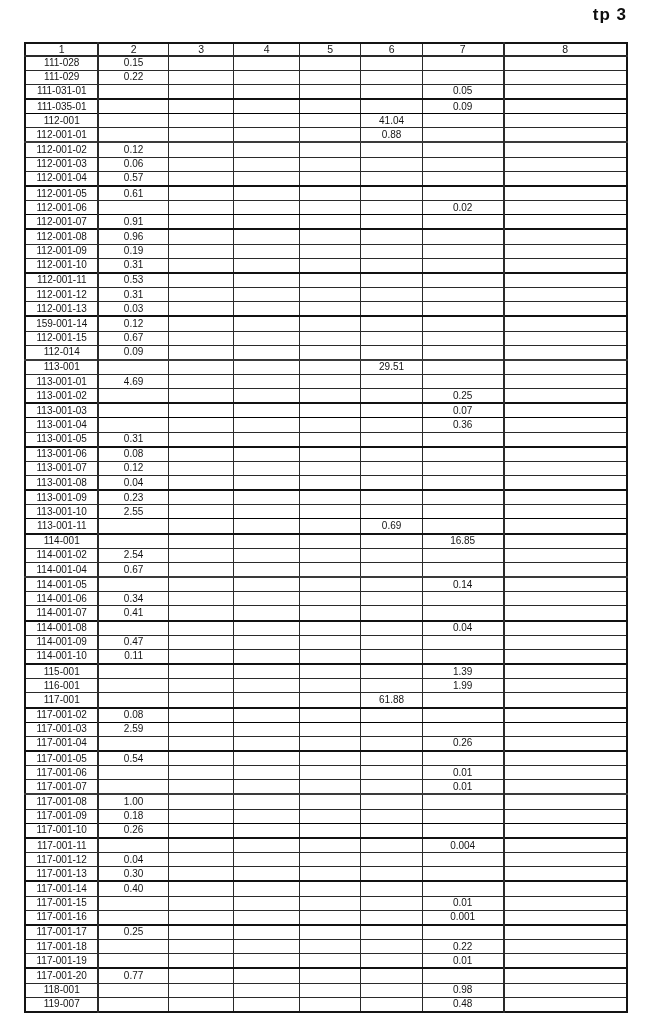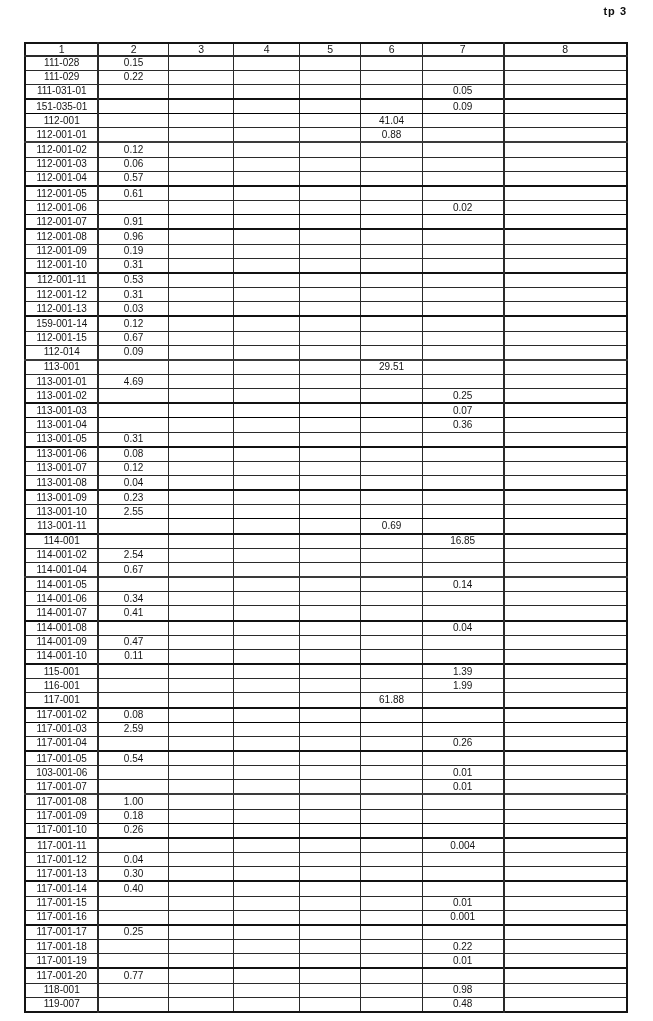--- a/index.html
+++ b/index.html
@@ -17,21 +17,21 @@
     position: absolute;
     inset: 0;
     width: 653px;
     height: 1021px;
     background: #fff;
   }
   .corner-label {
     position: absolute;
     top: 5px;
     right: 26px;
-    font-size: 11px;
+    font-size: 17px;
     font-weight: bold;
     letter-spacing: 1px;
     color: #0d0d0d;
   }
   table.scan-table {
     position: absolute;
     left: 24px;
     top: 42px;
     width: 604px;
     height: 971px;
@@ -132,21 +132,21 @@
           <td>111-031-01</td>
           <td></td>
           <td></td>
           <td></td>
           <td></td>
           <td></td>
           <td>0.05</td>
           <td></td>
         </tr>
         <tr>
-          <td>151-035-01</td>
+          <td>111-035-01</td>
           <td></td>
           <td></td>
           <td></td>
           <td></td>
           <td></td>
           <td>0.09</td>
           <td></td>
         </tr>
         <tr>
           <td>112-001</td>
@@ -592,21 +592,21 @@
           <td>117-001-05</td>
           <td>0.54</td>
           <td></td>
           <td></td>
           <td></td>
           <td></td>
           <td></td>
           <td></td>
         </tr>
         <tr>
-          <td>103-001-06</td>
+          <td>117-001-06</td>
           <td></td>
           <td></td>
           <td></td>
           <td></td>
           <td></td>
           <td>0.01</td>
           <td></td>
         </tr>
         <tr>
           <td>117-001-07</td>

